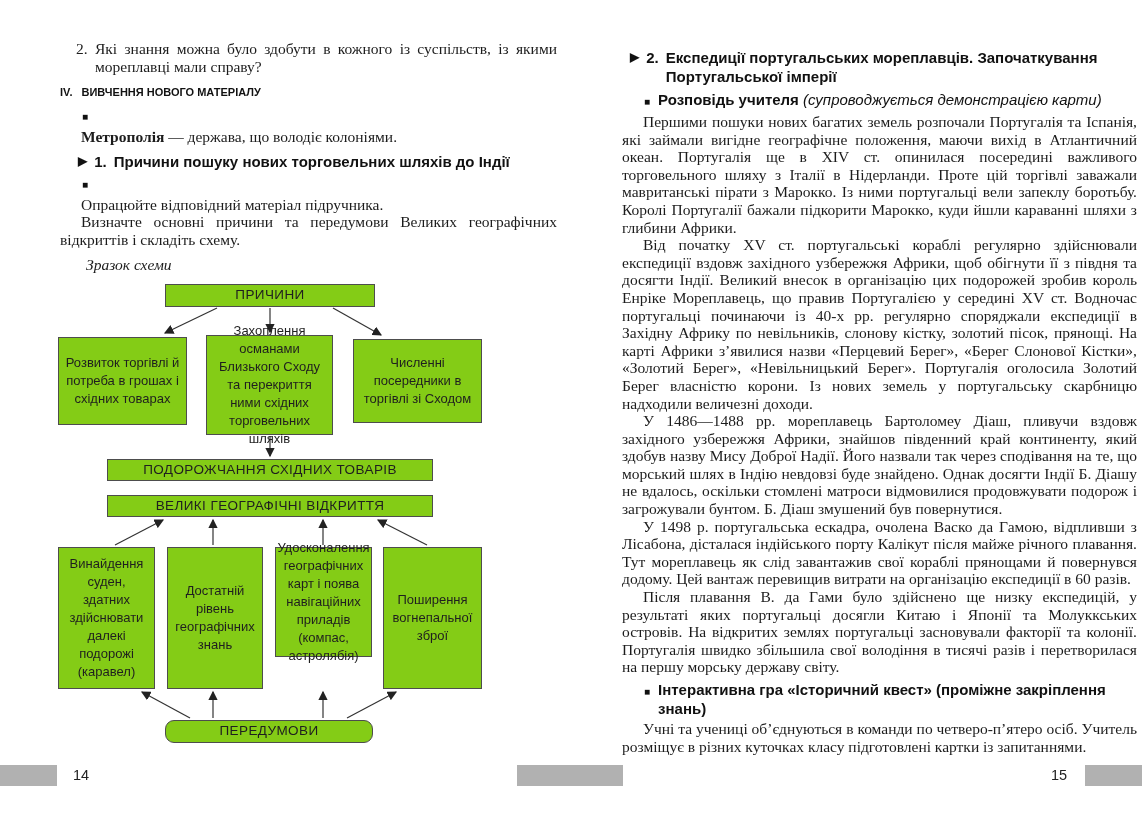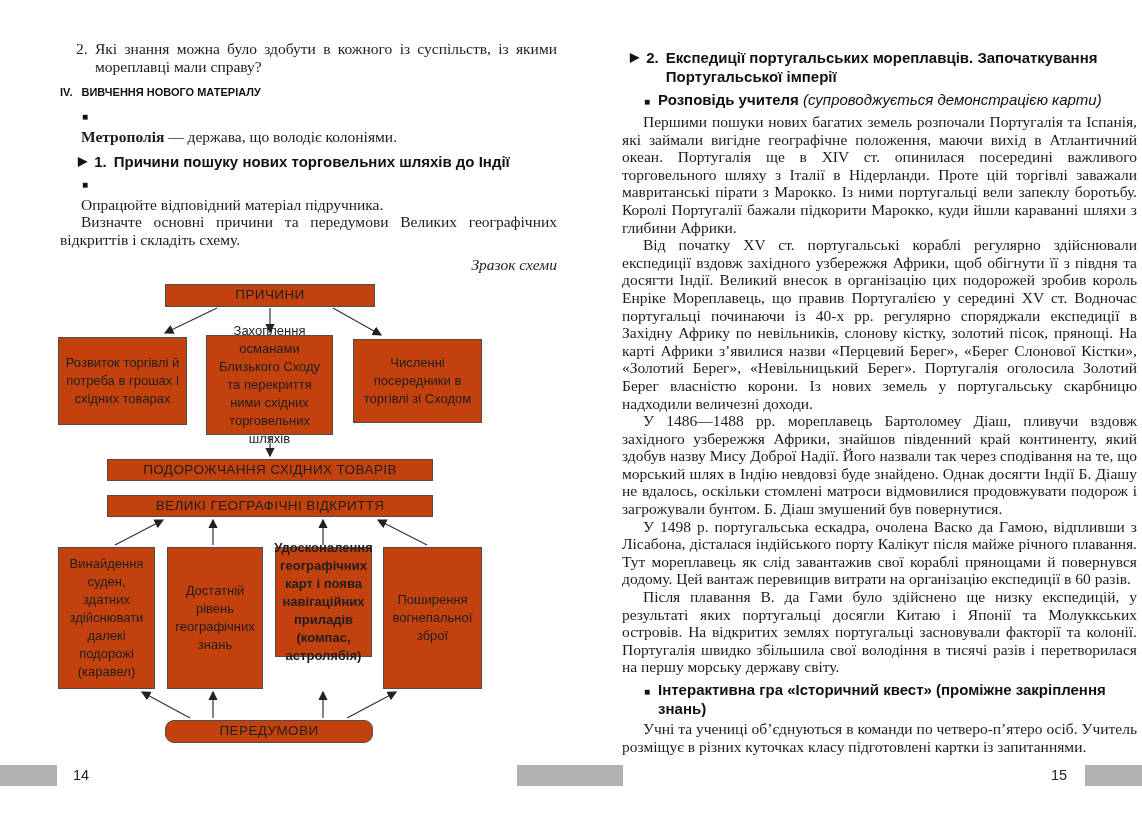--- a/index.html
+++ b/index.html
@@ -44,40 +44,40 @@
   .num-heading{
     display:flex;gap:7px;margin:6px 0 3px 0;
     font-family:"Liberation Sans", sans-serif;
     font-size:15px;line-height:19px;font-weight:bold;color:#111;
   }
   .num-heading .marker{flex:none;font-size:12px;line-height:19px;}
   .num-heading .num{flex:none;}
   .num-heading .title{flex:1;}
   .scheme-label{
     margin:6px 0 0 0;padding-left:26px;
-    font-style:italic;font-size:15.5px;line-height:20px;text-align:right;
+    font-style:italic;font-size:15.5px;line-height:20px;
   }
   
   .page-left{position:absolute;left:60px;top:40px;width:497px;}
   .page-right{position:absolute;left:622px;top:42px;width:515px;}
   .page-left .num-heading{padding-left:18px;}
   .page-right .num-heading{padding-left:8px;}
   
   .diagram{
     position:relative;
     width:424px;height:462px;
     margin-top:9px;margin-left:-2px;
     font-family:"Liberation Sans", sans-serif;
   }
   .diagram svg.arrows{position:absolute;left:0;top:0;}
   .dbox{
     position:absolute;
     box-sizing:border-box;
     border:1px solid #4d4d4d;
-    background:#c2410c;
+    background:#84cc16;
     display:flex;align-items:center;justify-content:center;
     text-align:center;
     font-size:13px;line-height:18px;color:#1f1f1f;
     padding:2px 6px;
   }
   .dbox.label{font-size:13.5px;letter-spacing:.4px;}
   
   .gray-bar{position:absolute;top:765px;height:21px;background:#b1b1b1;}
   .bar-left{left:0;width:57px;}
   .bar-mid{left:517px;width:106px;}
@@ -155,21 +155,21 @@
 
       <div class="dbox" style="left:0;top:53px;width:129px;height:88px;">Розвиток торгівлі й потреба в грошах і східних товарах</div>
       <div class="dbox" style="left:148px;top:51px;width:127px;height:100px;">Захоплення османами Близького Сходу та перекриття ними східних торговельних шляхів</div>
       <div class="dbox" style="left:295px;top:55px;width:129px;height:84px;">Численні посередники в торгівлі зі Сходом</div>
 
       <div class="dbox label" style="left:49px;top:175px;width:326px;height:22px;">ПОДОРОЖЧАННЯ СХІДНИХ ТОВАРІВ</div>
       <div class="dbox label" style="left:49px;top:211px;width:326px;height:22px;">ВЕЛИКІ ГЕОГРАФІЧНІ ВІДКРИТТЯ</div>
 
       <div class="dbox" style="left:0;top:263px;width:97px;height:142px;">Винайдення суден, здатних здійснювати далекі подорожі (каравел)</div>
       <div class="dbox" style="left:109px;top:263px;width:96px;height:142px;">Достатній рівень географічних знань</div>
-      <div class="dbox" style="left:217px;top:263px;width:97px;height:110px;font-weight:bold;">Удосконалення географічних карт і поява навігаційних приладів (компас, астролябія)</div>
+      <div class="dbox" style="left:217px;top:263px;width:97px;height:110px;">Удосконалення географічних карт і поява навігаційних приладів (компас, астролябія)</div>
       <div class="dbox" style="left:325px;top:263px;width:99px;height:142px;">Поширення вогнепальної зброї</div>
 
       <div class="dbox label" style="left:107px;top:436px;width:208px;height:23px;border-radius:9px;">ПЕРЕДУМОВИ</div>
     </div>
   </div>
 
   <div class="page-right">
 
     <div class="num-heading">
       <span class="marker">▶</span>

